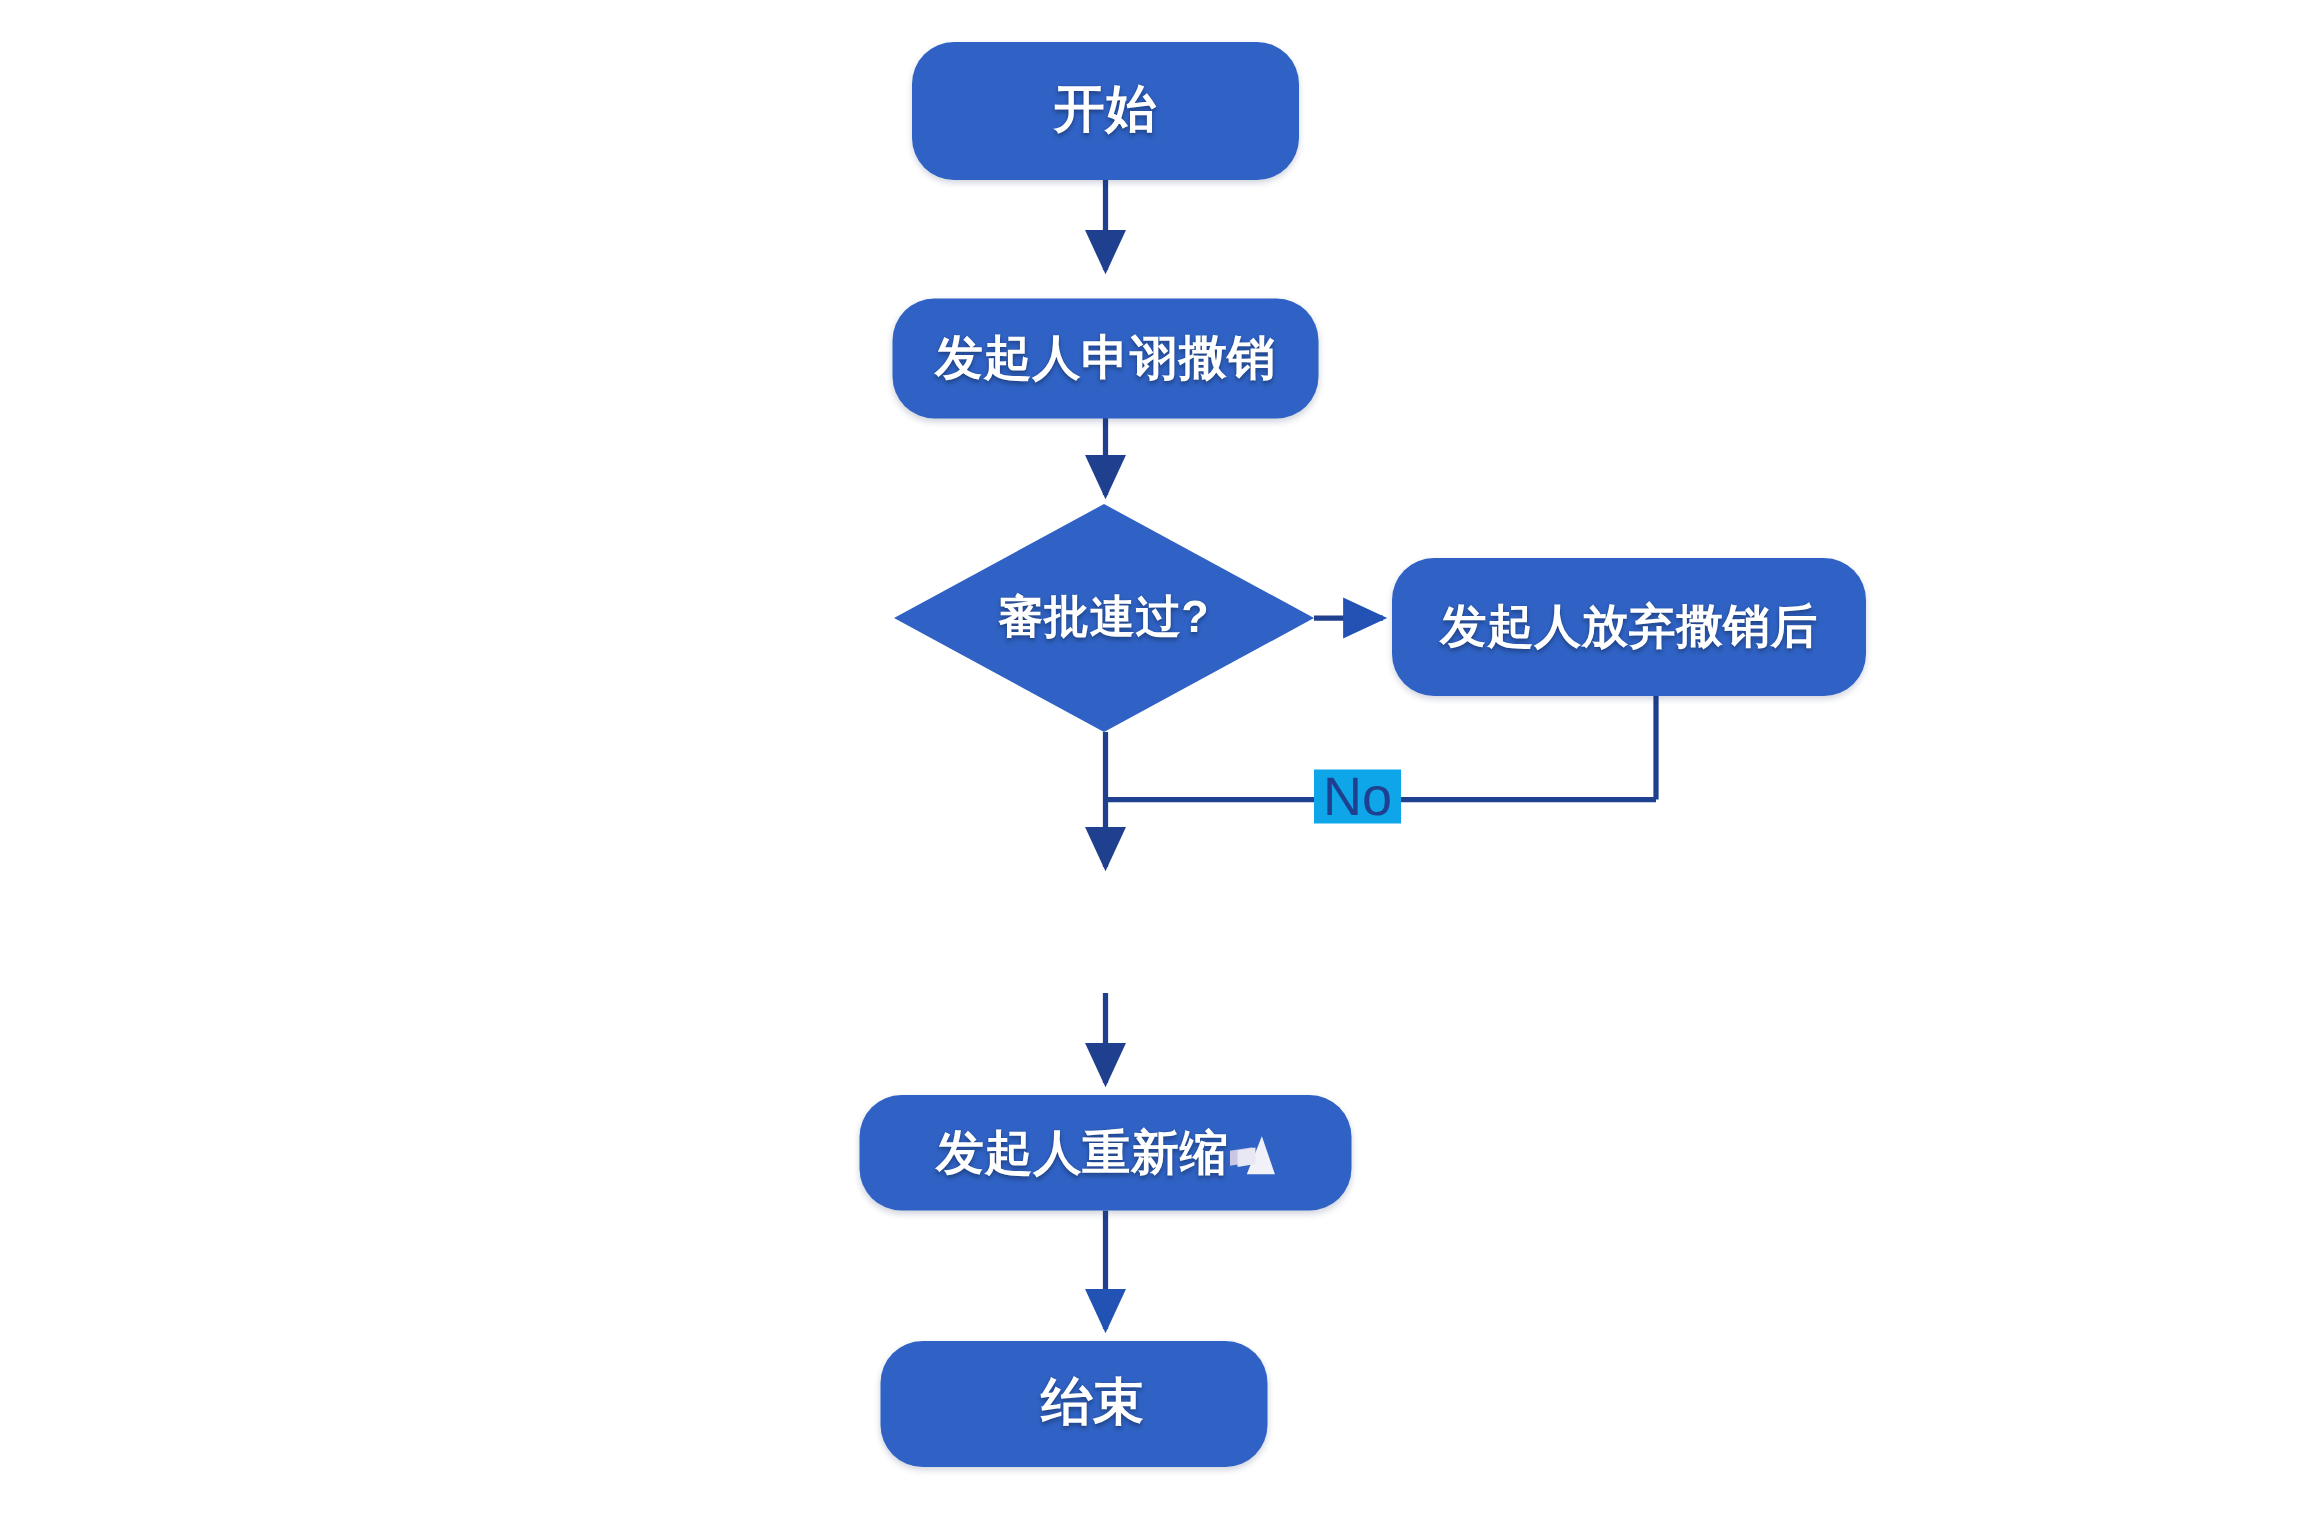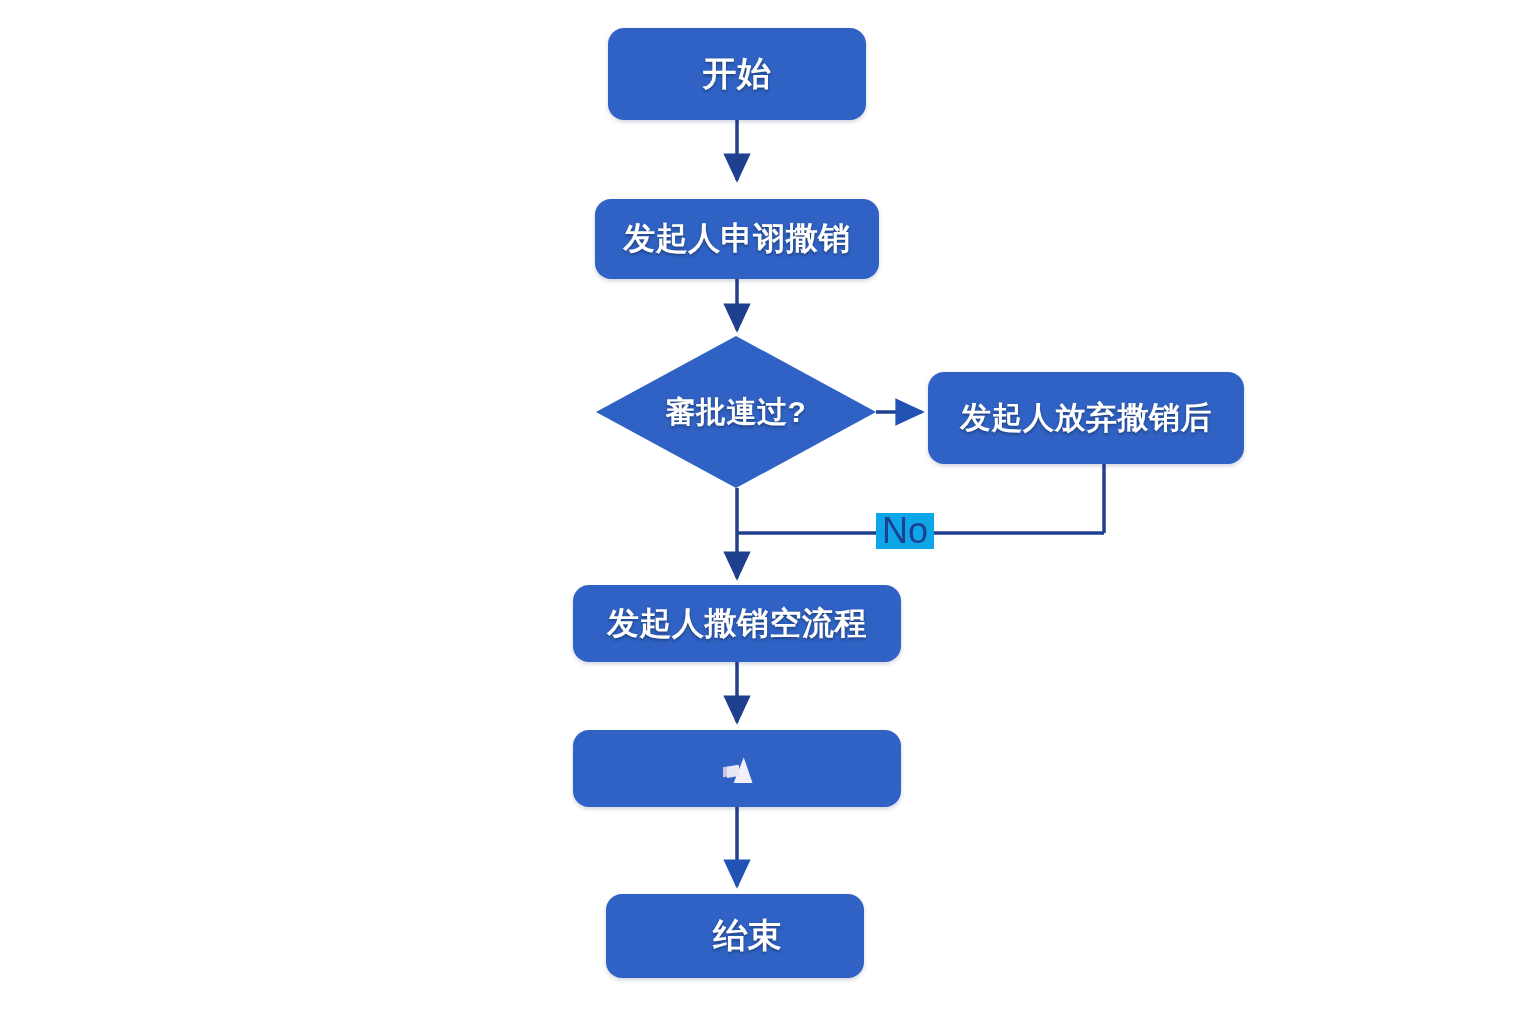--- a/index.html
+++ b/index.html
@@ -35,21 +35,21 @@
     color: #ffffff;
     text-align: center;
     line-height: 1.05;
     white-space: nowrap;
     letter-spacing: 0.5px;
     font-weight: 700;
     text-shadow: 0 2px 3px rgba(0,0,0,0.30), 0 0 1px rgba(0,0,0,0.25);
   }
   .node.rounded {
     background: #2f62c4;
-    border-radius: 16px;
+    border-radius: 28px;
     box-shadow: 0 2px 4px rgba(20,40,90,0.20);
   }
   .node-label {
     display: block;
   }
   
   .node.diamond {
     background: transparent;
     box-shadow: none;
   }
@@ -153,31 +153,29 @@
 
   <div class="node diamond" style="left:596px; top:336px; width:280px; height:152px; font-size:30px;">
     <span class="diamond-shape"></span>
     <span class="node-label">審批連过?</span>
   </div>
 
   <div class="node rounded" style="left:928px; top:372px; width:316px; height:92px; font-size:31px;">
     <span class="node-label">发起人放弃撒销后</span>
   </div>
 
-  <div class="node rounded" style="left:573px; top:585px; width:328px; height:77px; font-size:32px;">
-    <span class="node-label">发起人撒销空流程</span>
-  </div>
 
   <div class="node rounded" style="left:573px; top:730px; width:328px; height:77px; font-size:32px;">
+    <span class="node-label">发起人重新缩</span>
       <span class="glyph-artifact">
         <span class="tri"></span>
         <span class="slab"></span>
         <span class="slab2"></span>
       </span>
   </div>
 
-  <div class="node rounded" style="left:606px; top:894px; width:258px; height:84px; font-size:34px;padding-left:25px;">
+  <div class="node rounded" style="left:587px; top:894px; width:258px; height:84px; font-size:34px;padding-left:25px;">
     <span class="node-label">绐束</span>
   </div>
 
   <div class="edge-label" style="left:876px; top:513px; font-size:36px;">No</div>
 
 </div>
 
 </body></html>

